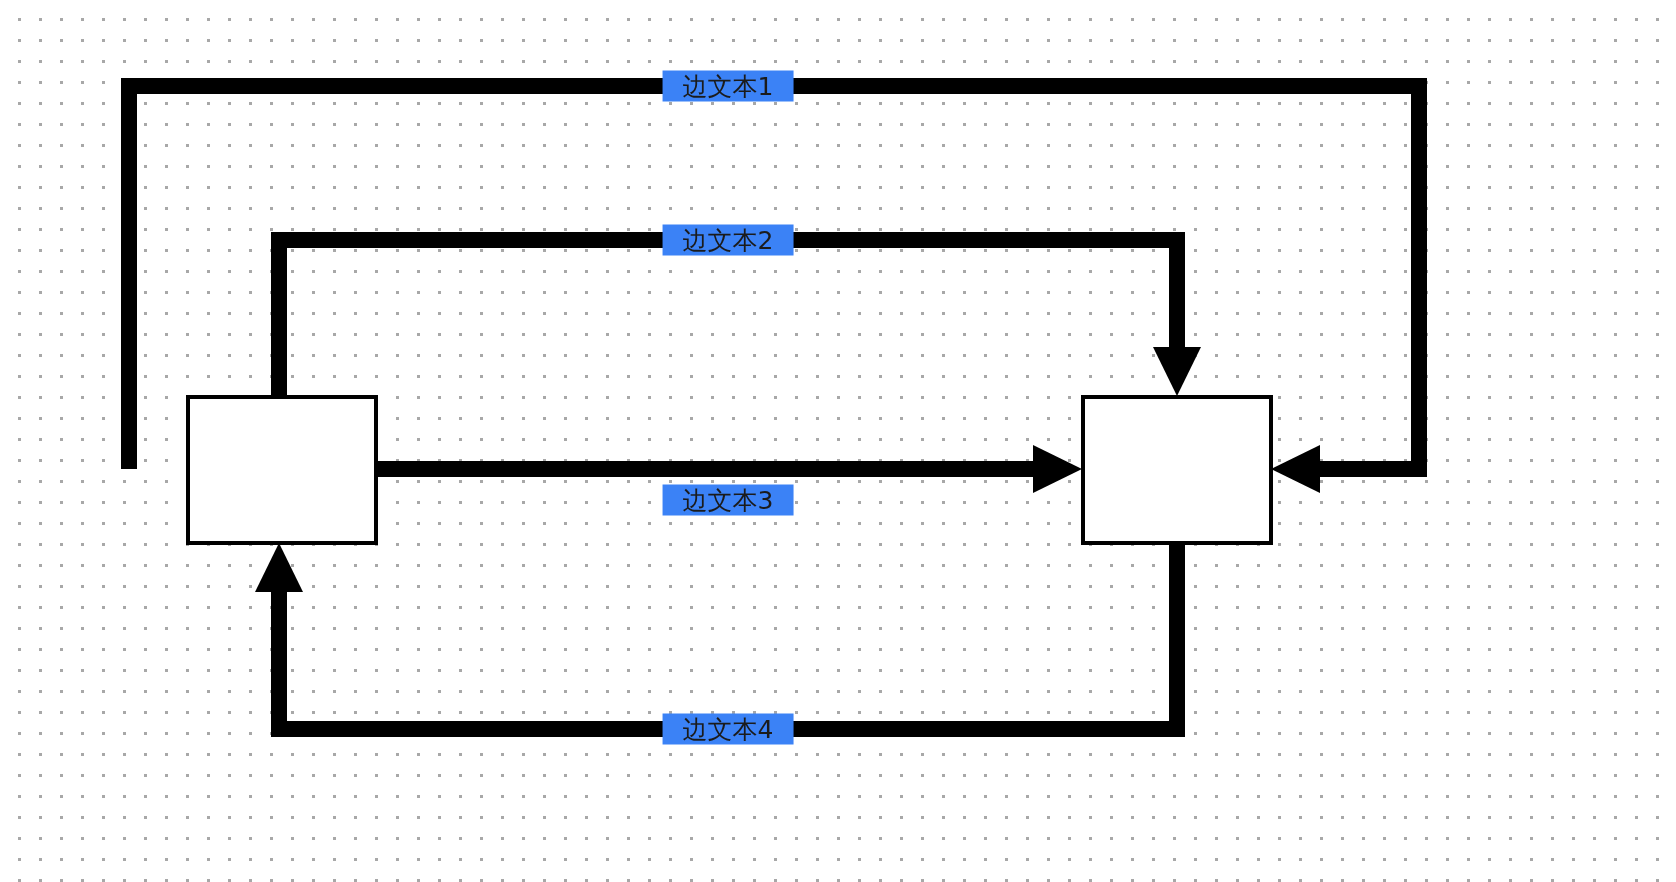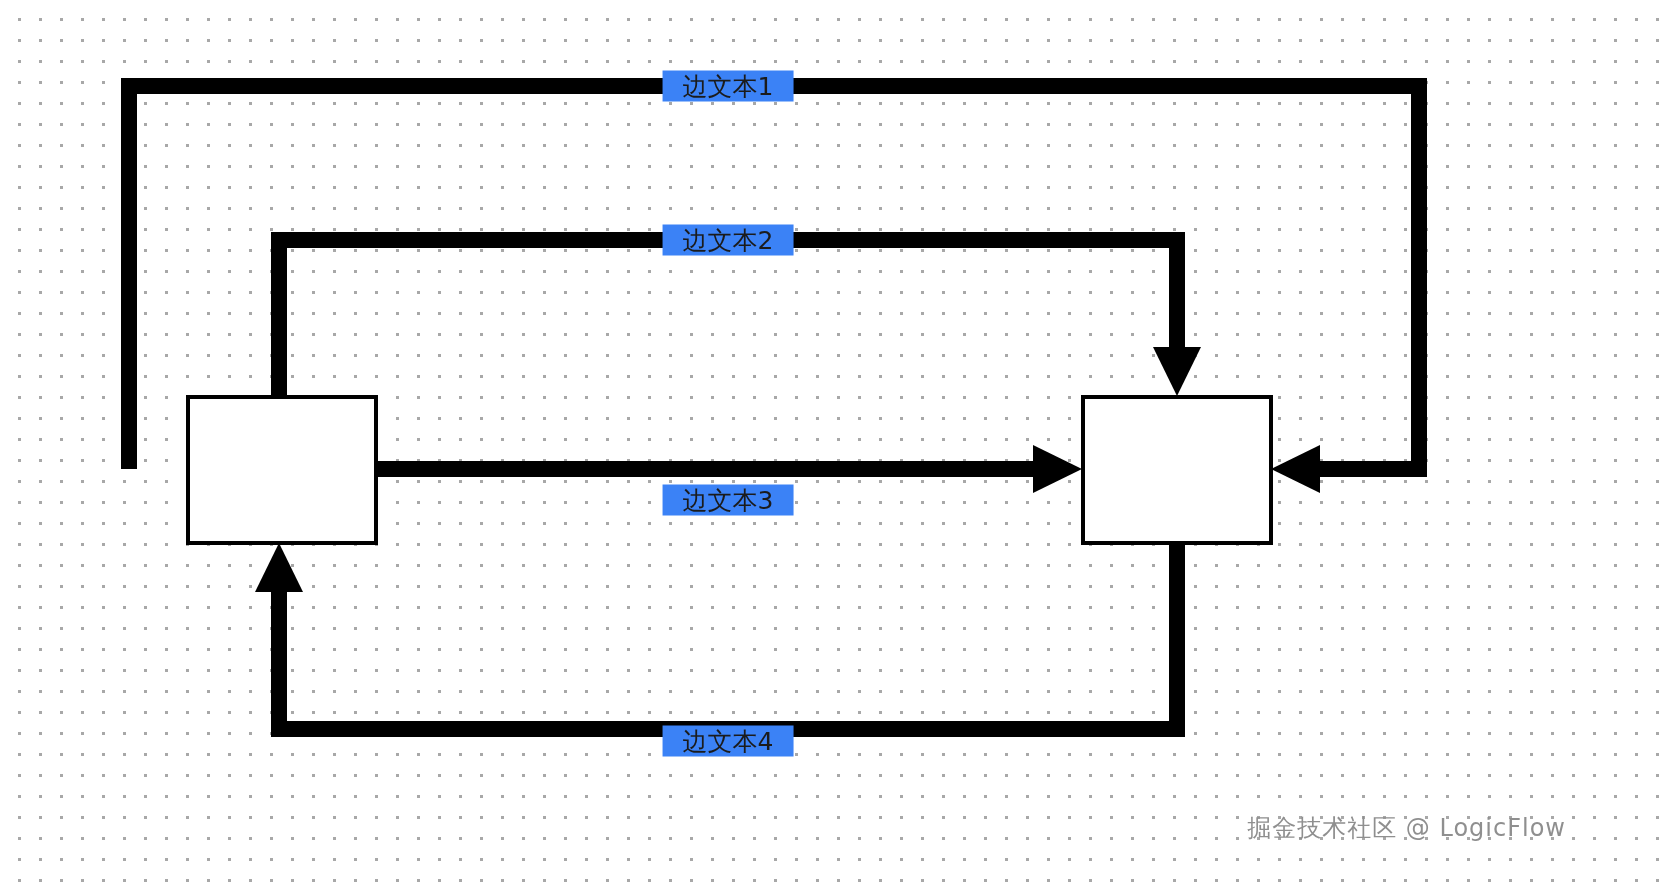--- a/index.html
+++ b/index.html
@@ -106,20 +106,19 @@
       <polygon class="arrow-head" points="279,543 255,592 303,592"></polygon>
     </g>
 
     <rect class="node-rect" x="188" y="397" width="188" height="146"></rect>
     <rect class="node-rect" x="1083" y="397" width="188" height="146"></rect>
   </svg>
 
   <div class="edge-label" style="left:728px; top:86px;">边文本1</div>
   <div class="edge-label" style="left:728px; top:240px;text-align:right;">边文本2</div>
   <div class="edge-label" style="left:728px; top:469px;margin-top:31px;">边文本3</div>
-  <div class="edge-label" style="left:728px; top:729px;margin-top:12px;">边文本4</div>
+  <div class="edge-label" style="left:728px; top:729px;">边文本4</div>
 
   <div class="node-label" style="left:280px; top:469px;"></div>
   <div class="node-label" style="left:1177px; top:469px;"></div>
 
-  <div id="watermark">掘金技术社区 @ LogicFlow</div>
 
 </div>
 
 </body></html>

